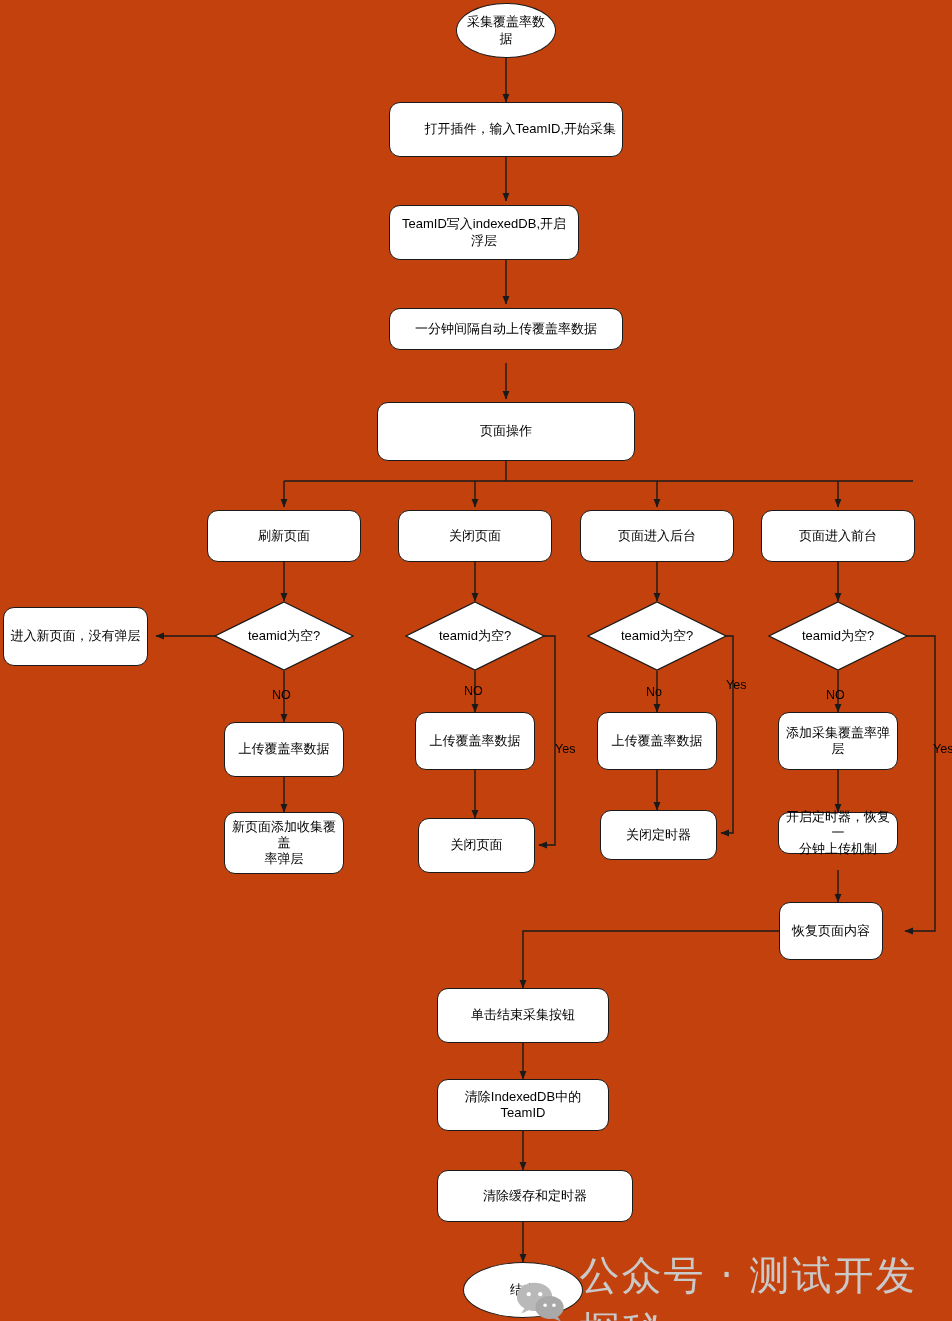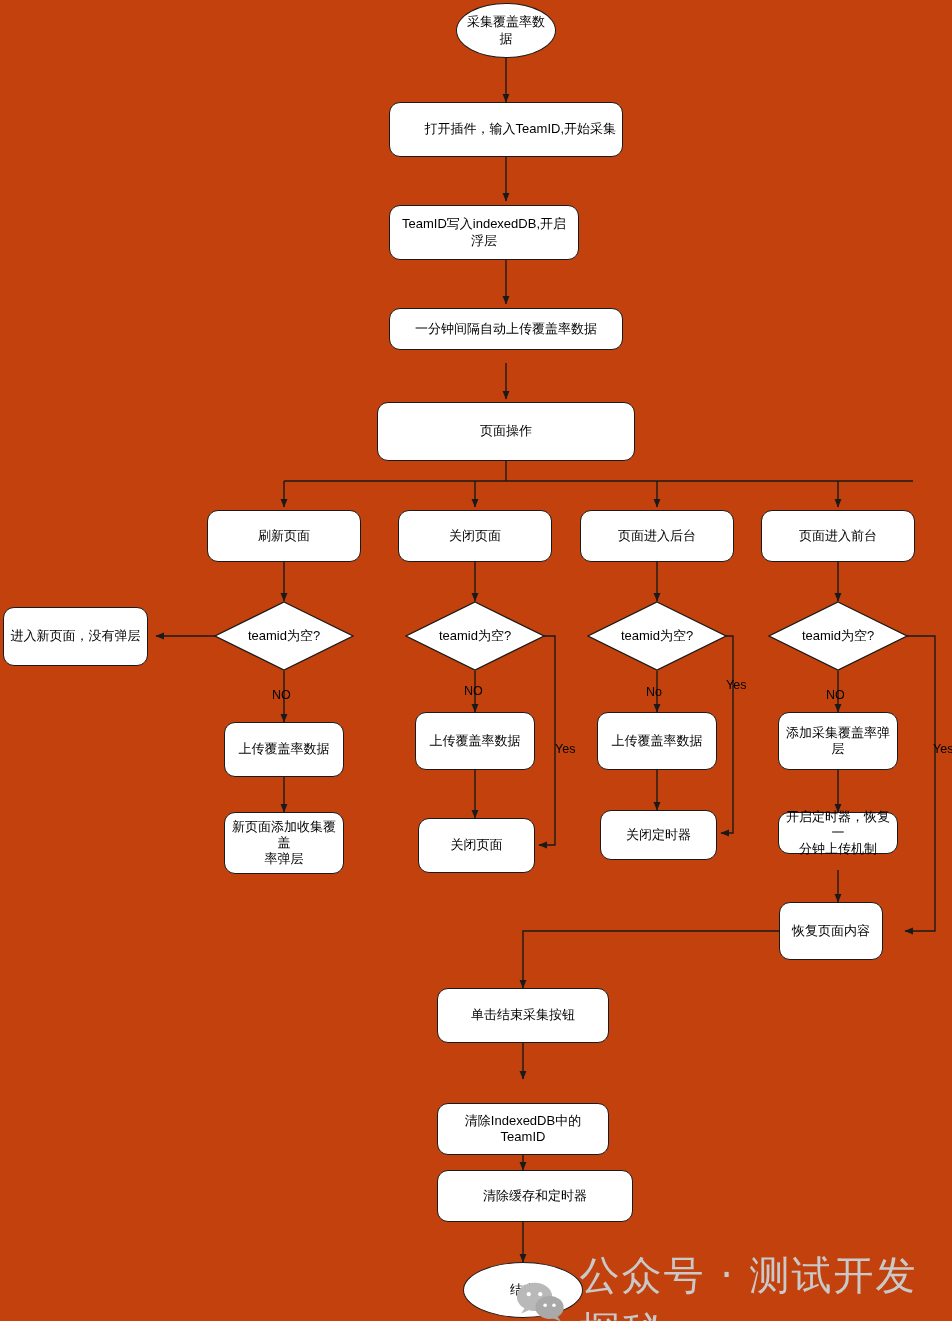--- a/index.html
+++ b/index.html
@@ -272,21 +272,21 @@
   </div>
 
   <div class="node proc" style="left:779px; top:902px; width:104px; height:58px;">
     <span class="node-label">恢复页面内容</span>
   </div>
 
   <div class="node proc" style="left:437px; top:988px; width:172px; height:55px;">
     <span class="node-label">单击结束采集按钮</span>
   </div>
 
-  <div class="node proc" style="left:437px; top:1079px; width:172px; height:52px;margin-top:24px;">
+  <div class="node proc" style="left:437px; top:1079px; width:172px; height:52px;">
     <span class="node-label">清除IndexedDB中的TeamID</span>
   </div>
 
   <div class="node proc" style="left:437px; top:1170px; width:196px; height:52px;">
     <span class="node-label">清除缓存和定时器</span>
   </div>
 
   <div class="node term" style="left:463px; top:1262px; width:120px; height:56px;">
     <span class="node-label">结束</span>
   </div>

